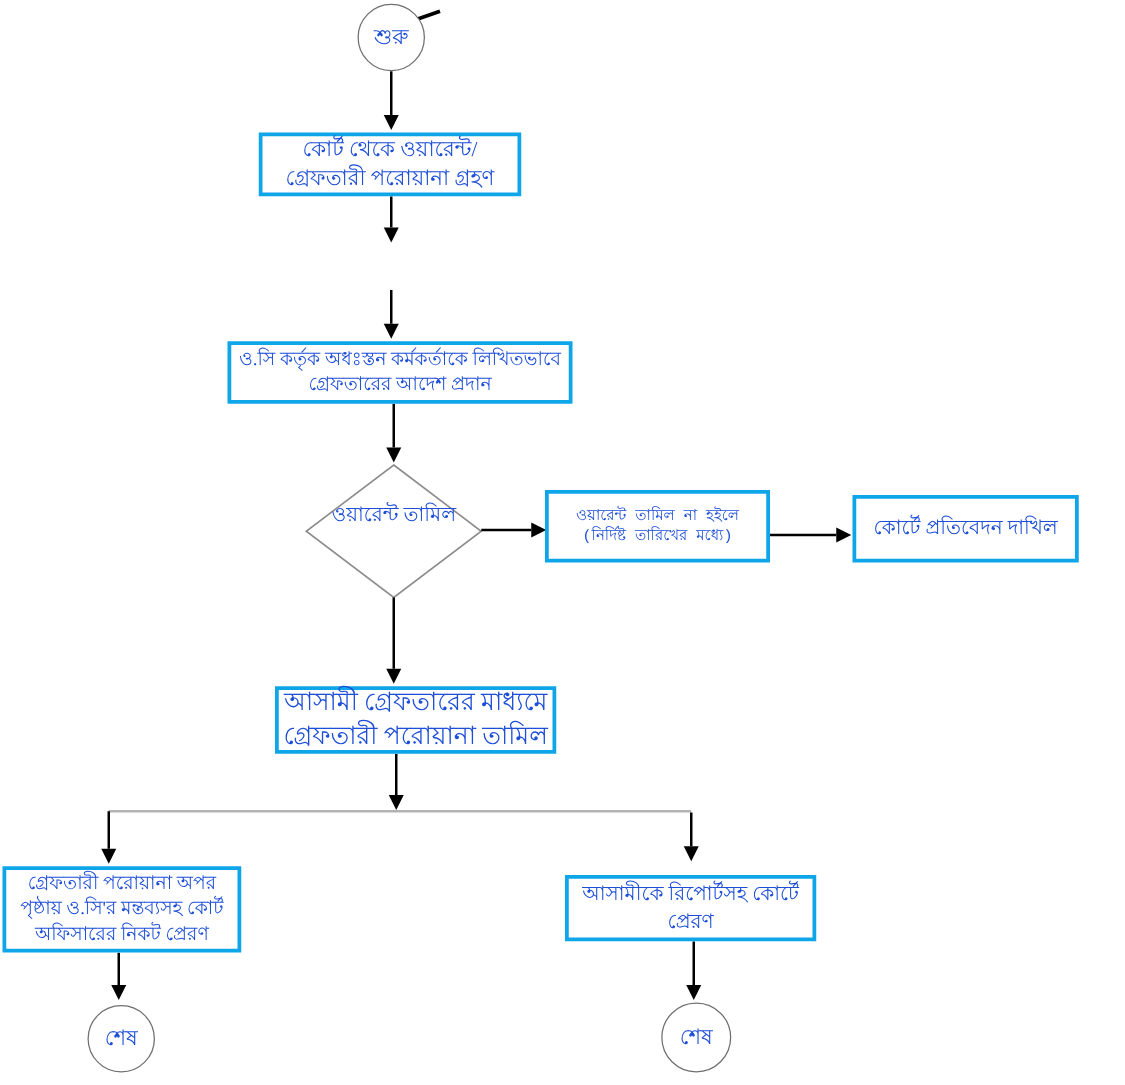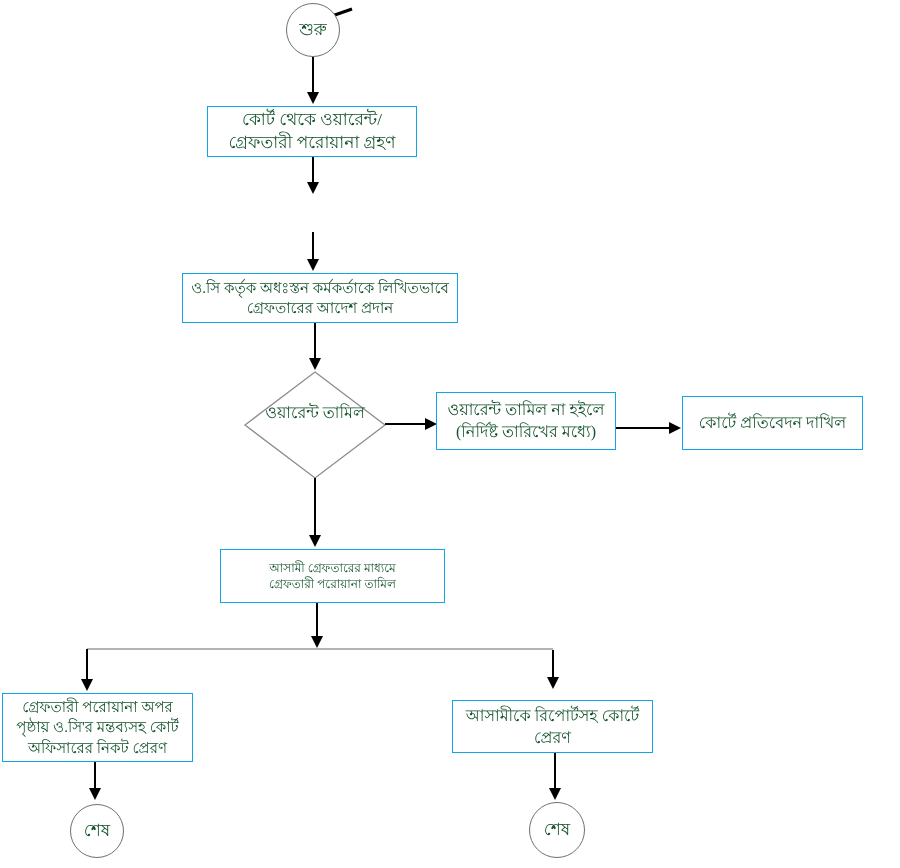--- a/index.html
+++ b/index.html
@@ -1,24 +1,24 @@
 <!DOCTYPE html>
 <html><head>
 <meta charset="utf-8">
 <style>
   html,body{margin:0;padding:0;background:#ffffff;}
   #canvas{
     position:relative;width:900px;height:868px;background:#ffffff;
-    font-family:"Liberation Serif","DejaVu Serif",serif;color:#14532d;
+    font-family:"Liberation Serif","DejaVu Serif",serif;color:#1d4ed8;
     overflow:hidden;
   }
   #overlay{position:absolute;left:0;top:0;width:900px;height:868px;}
   .node{
     position:absolute;box-sizing:border-box;background:#ffffff;
-    border:1px solid #0ea5e9;
+    border:3px solid #0ea5e9;
     display:flex;flex-direction:column;align-items:center;justify-content:center;
     text-align:center;line-height:1.35;font-size:17px;
   }
   .circle{border-radius:50%;border:1px solid #6f6f6f;}
   .bare{border:none;background:transparent;}
   .ln{white-space:nowrap;}
 </style>
 </head>
 <body>
 
@@ -84,30 +84,30 @@
 
   <div class="node" style="left:182px;top:273px;width:276px;height:50px;font-size:15px;">
     <div class="ln">ও.সি কর্তৃক অধঃস্তন কর্মকর্তাকে লিখিতভাবে</div>
     <div class="ln">গ্রেফতারের আদেশ প্রদান</div>
   </div>
 
   <div class="node bare" style="left:245px;top:396px;width:140px;height:34px;font-size:16px;">
     <div class="ln">ওয়ারেন্ট তামিল</div>
   </div>
 
-  <div class="node" style="left:436px;top:392px;width:180px;height:58px;font-size:16px;">
+  <div class="node" style="left:436px;top:392px;width:180px;height:58px;font-size:12px;font-family:Liberation Mono, monospace;">
     <div class="ln">ওয়ারেন্ট তামিল না হইলে</div>
     <div class="ln">(নির্দিষ্ট তারিখের মধ্যে)</div>
   </div>
 
   <div class="node" style="left:682px;top:396px;width:181px;height:54px;font-size:16px;justify-content:center;">
     <div class="ln">কোর্টে প্রতিবেদন দাখিল</div>
   </div>
 
-  <div class="node" style="left:220px;top:549px;width:225px;height:54px;font-size:12px;">
+  <div class="node" style="left:220px;top:549px;width:225px;height:54px;font-size:20px;">
     <div class="ln">আসামী গ্রেফতারের মাধ্যমে</div>
     <div class="ln">গ্রেফতারী পরোয়ানা তামিল</div>
   </div>
 
   <div class="node" style="left:452px;top:700px;width:201px;height:53px;font-size:16px;">
     <div class="ln">আসামীকে রিপোর্টসহ কোর্টে</div>
     <div class="ln">প্রেরণ</div>
   </div>
 
   <div class="node" style="left:2px;top:693px;width:191px;height:69px;font-size:15px;">

